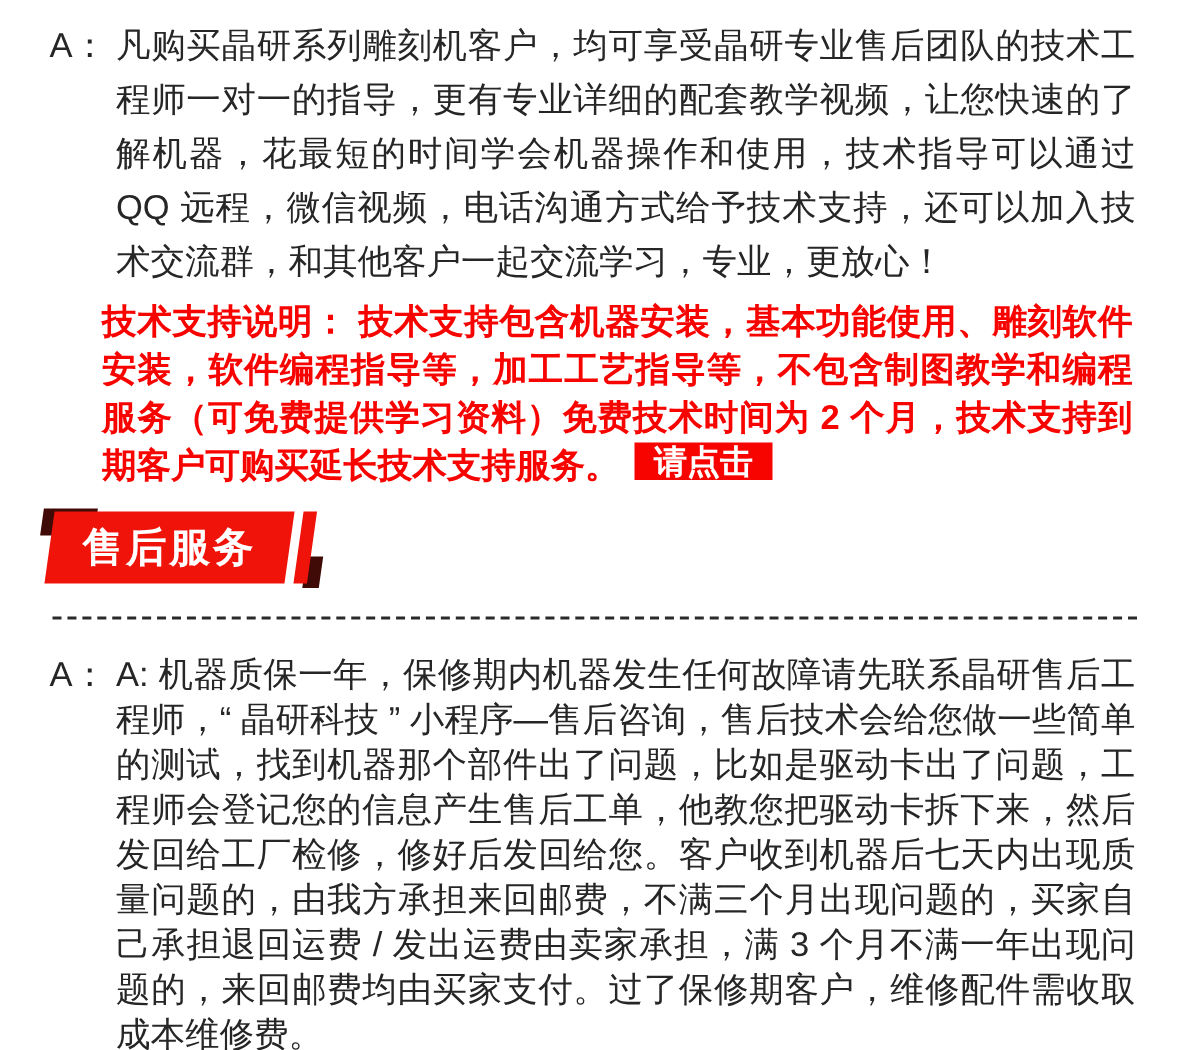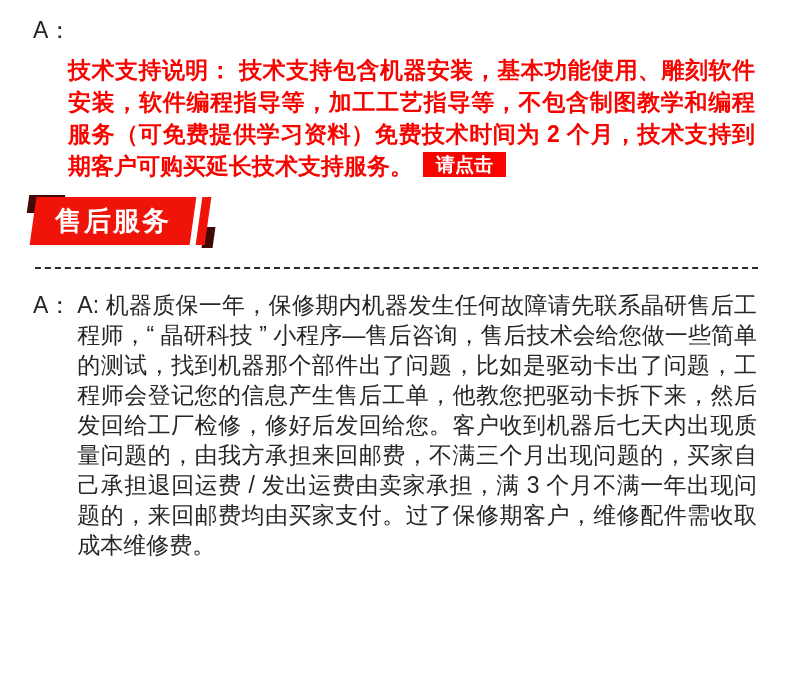--- a/index.html
+++ b/index.html
@@ -49,21 +49,21 @@
     font-size:23px;
     line-height:32px;
     font-weight:bold;
     color:var(--c-accent);
     text-align:justify;
   }
   .click-btn{
     display:inline-block;
     background:var(--c-accent);
     color:var(--c-button_text);
-    font-size:19px;
+    font-size:22px;
     font-weight:bold;
     line-height:25px;
     padding:0 13px;
     margin-left:10px;
     vertical-align:3px;
     border:none;
     cursor:pointer;
     font-family:inherit;
   }
   
@@ -120,20 +120,21 @@
     margin:20px 32px 0 35px;
     border-top:2px dashed var(--c-divider);
     height:0;
   }
 </style>
 </head>
 <body>
 
 <div class="qa qa1">
   <span class="label">A：</span>
+  <p class="text">凡购买晶研系列雕刻机客户，均可享受晶研专业售后团队的技术工程师一对一的指导，更有专业详细的配套教学视频，让您快速的了解机器，花最短的时间学会机器操作和使用，技术指导可以通过 QQ 远程，微信视频，电话沟通方式给予技术支持，还可以加入技术交流群，和其他客户一起交流学习，专业，更放心！</p>
 </div>
 
 <div class="support-note">
   <span>技术支持说明： 技术支持包含机器安装，基本功能使用、雕刻软件安装，软件编程指导等，加工工艺指导等，不包含制图教学和编程服务（可免费提供学习资料）免费技术时间为 2 个月，技术支持到期客户可购买延长技术支持服务。</span><button class="click-btn">请点击</button>
 </div>
 
 <div class="banner-wrap">
   <div class="banner-shadow-tl"></div>
   <div class="banner-shadow-br"></div>
   <div class="banner-main">

